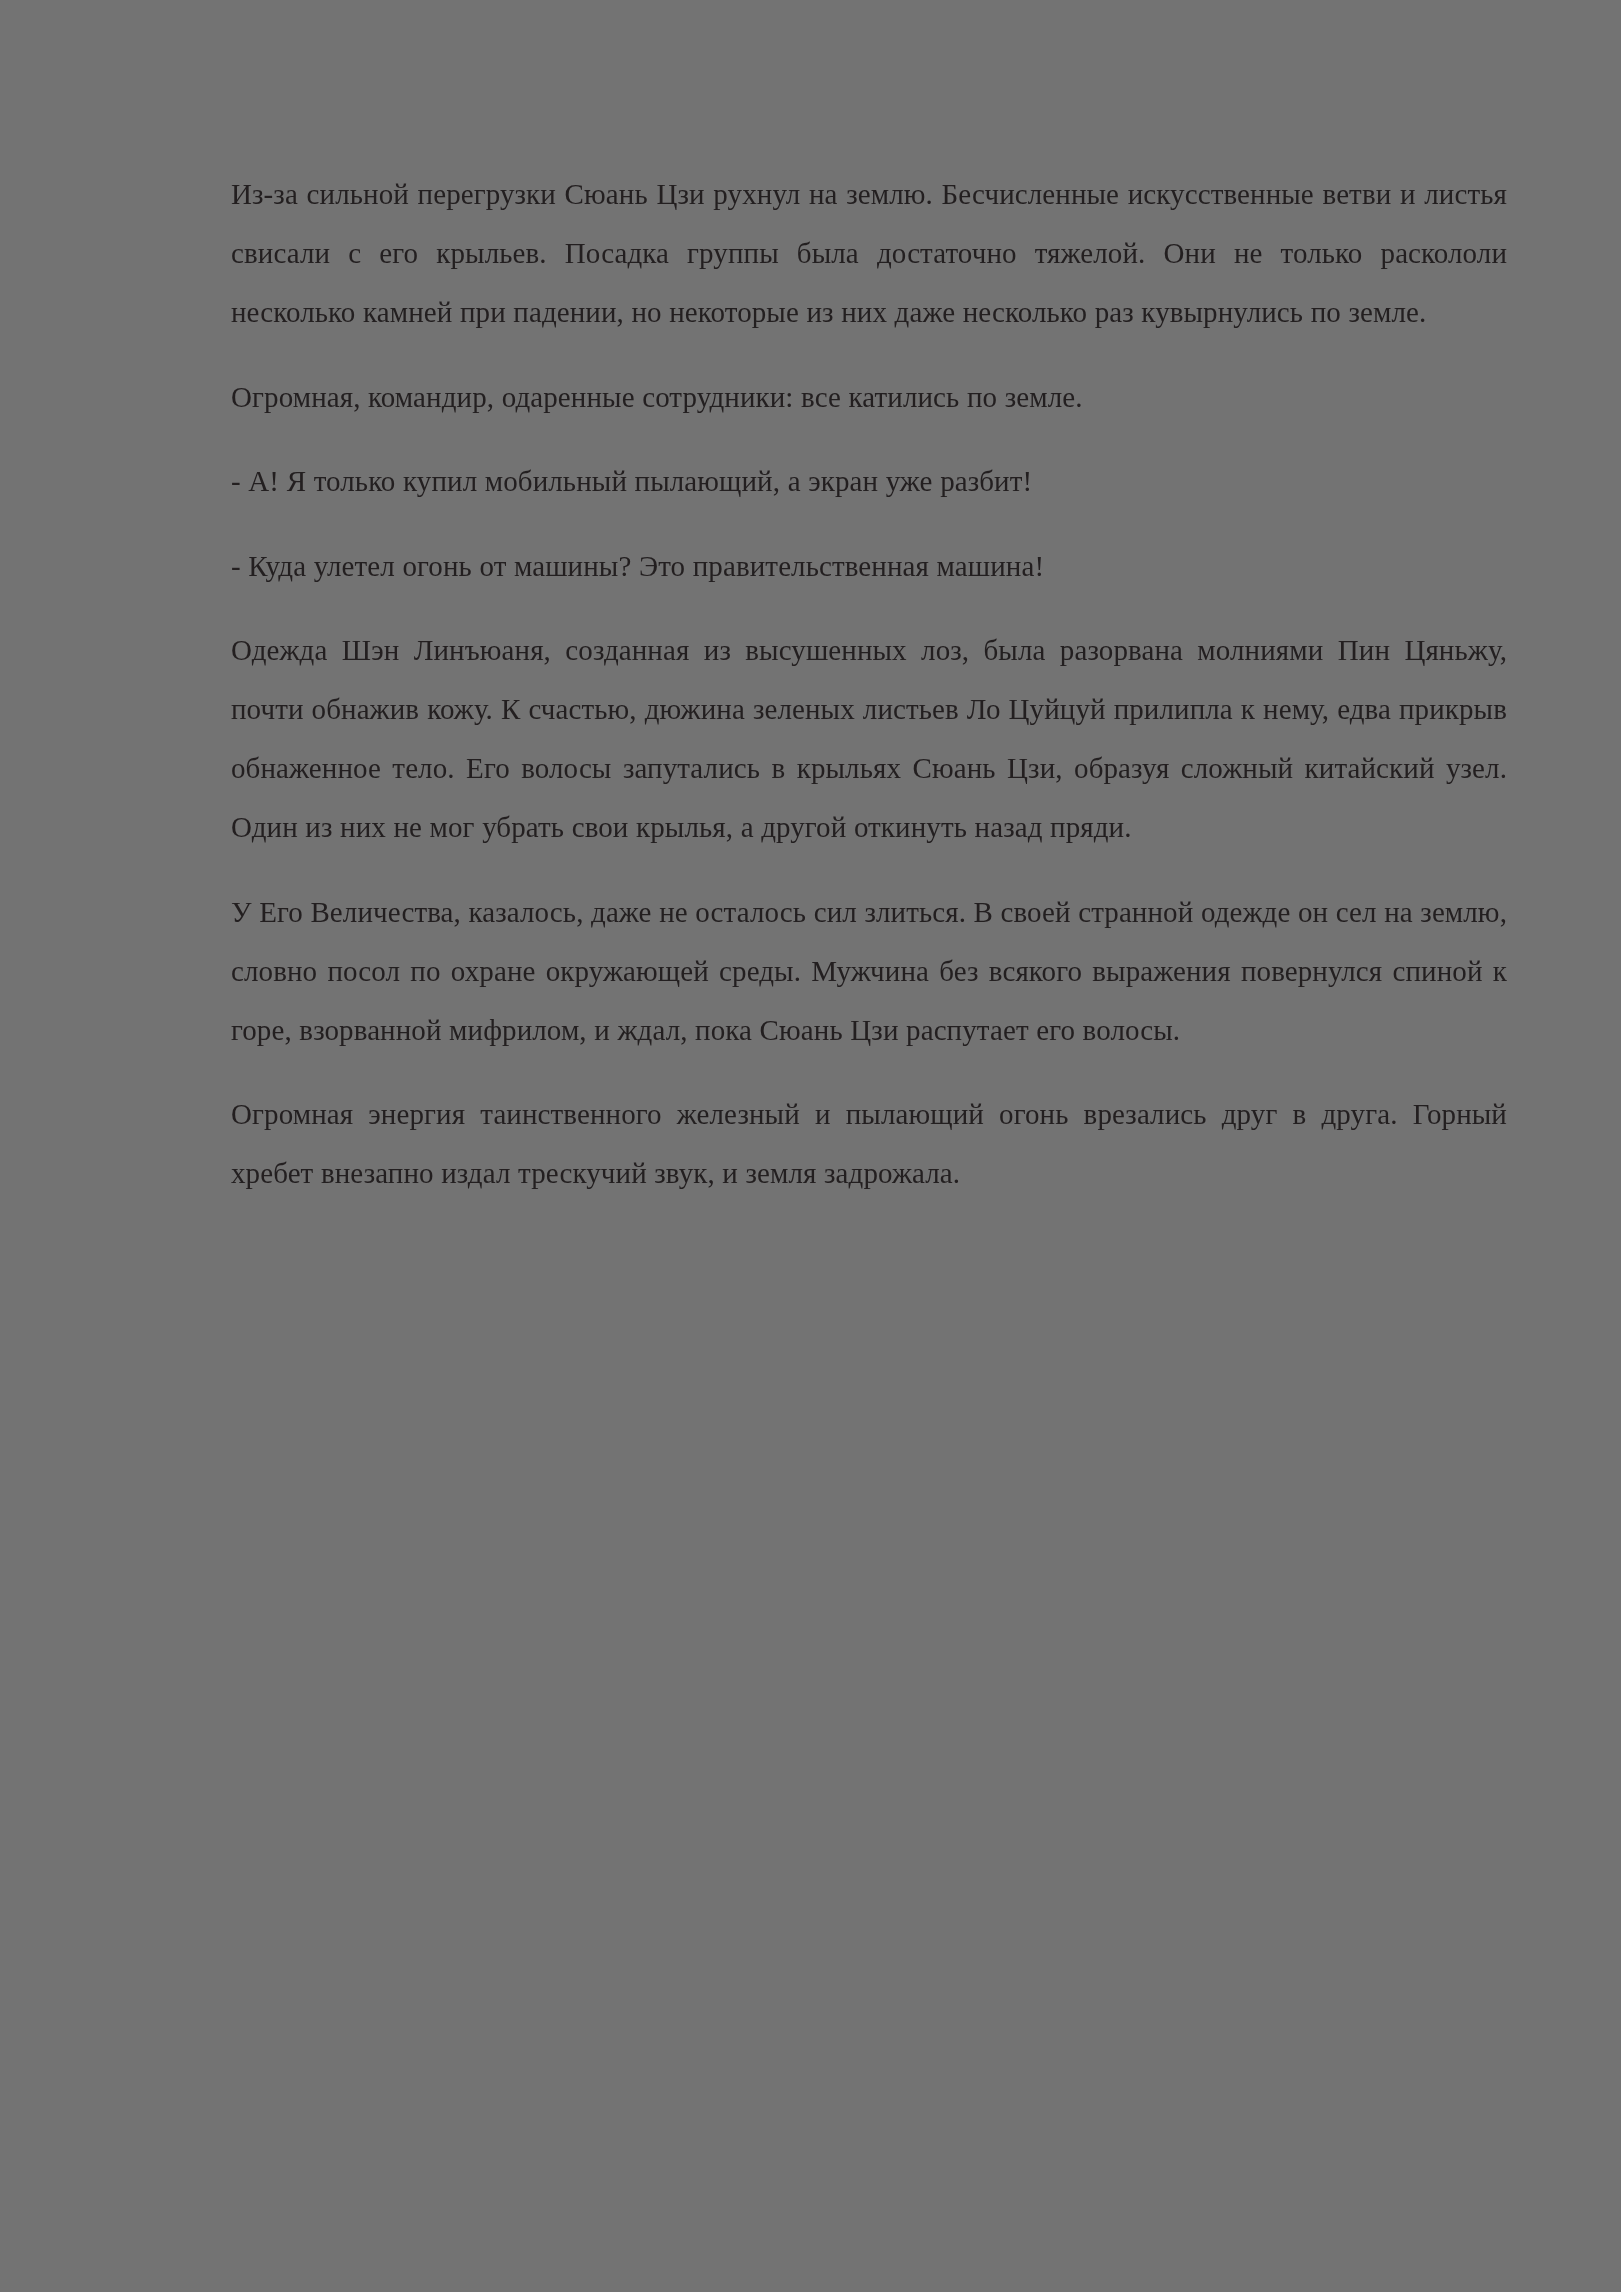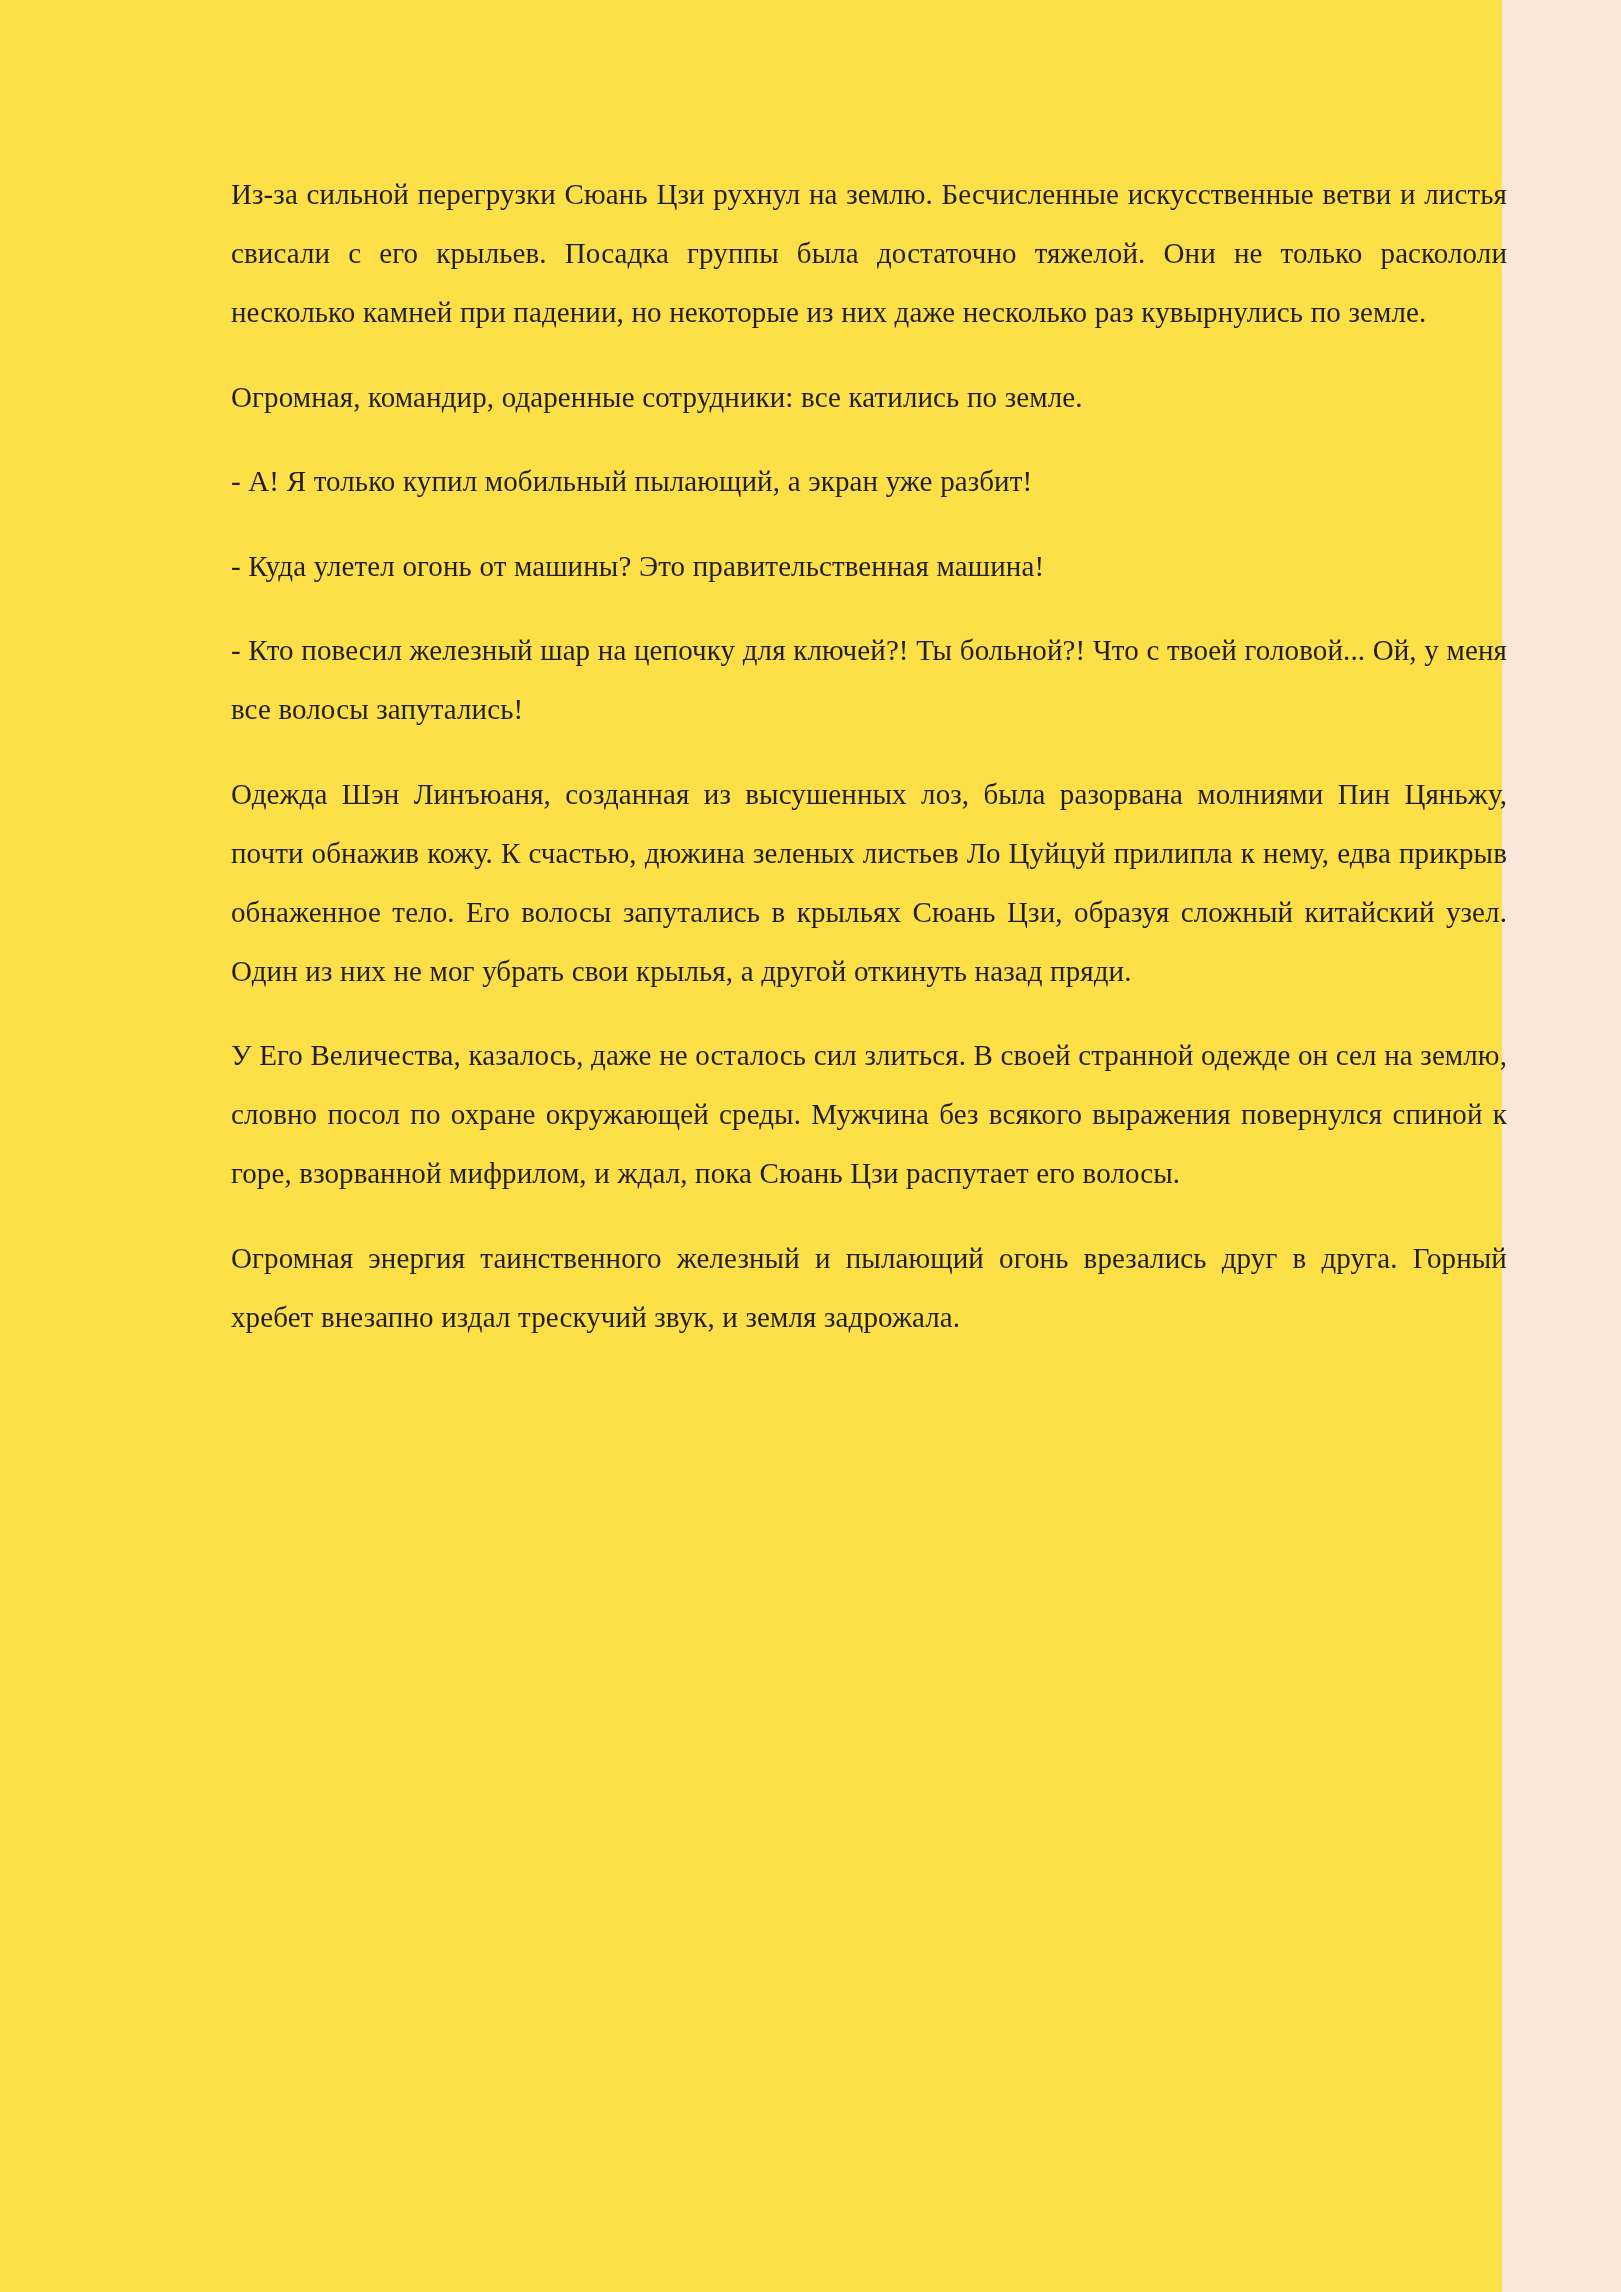--- a/index.html
+++ b/index.html
@@ -10,23 +10,23 @@
   body {
     width: 1621px;
     height: 2293px;
     background: #fae7da;
     font-family: "Liberation Serif", "DejaVu Serif", serif;
     overflow: hidden;
   }
 
   .page {
     position: relative;
-    width: 1502px;
+    width: 1621px;
     height: 2293px;
-    background: #fde047;
+    background: #737373;
     box-sizing: border-box;
   }
 
   .text-column {
     position: absolute;
     left: 231px;
     top: 165px;
     width: 1276px;
   }
 
@@ -49,19 +49,18 @@
 </style>
 </head>
 <body>
 
 <div class="page">
   <div class="text-column">
     <p class="para">Из-за сильной перегрузки Сюань Цзи рухнул на землю. Бесчисленные искусственные ветви и листья свисали с его крыльев. Посадка группы была достаточно тяжелой. Они не только раскололи несколько камней при падении, но некоторые из них даже несколько раз кувырнулись по земле.</p>
     <p class="para">Огромная, командир, одаренные сотрудники: все катились по земле.</p>
     <p class="para">- А! Я только купил мобильный пылающий, а экран уже разбит!</p>
     <p class="para">- Куда улетел огонь от машины? Это правительственная машина!</p>
-    <p class="para">- Кто повесил железный шар на цепочку для ключей?! Ты больной?! Что с твоей головой... Ой, у меня все волосы запутались!</p>
     <p class="para">Одежда Шэн Линъюаня, созданная из высушенных лоз, была разорвана молниями Пин Цяньжу, почти обнажив кожу. К счастью, дюжина зеленых листьев Ло Цуйцуй прилипла к нему, едва прикрыв обнаженное тело. Его волосы запутались в крыльях Сюань Цзи, образуя сложный китайский узел. Один из них не мог убрать свои крылья, а другой откинуть назад пряди.</p>
     <p class="para">У Его Величества, казалось, даже не осталось сил злиться. В своей странной одежде он сел на землю, словно посол по охране окружающей среды. Мужчина без всякого выражения повернулся спиной к горе, взорванной мифрилом, и ждал, пока Сюань Цзи распутает его волосы.</p>
     <p class="para">Огромная энергия таинственного железный и пылающий огонь врезались друг в друга. Горный хребет внезапно издал трескучий звук, и земля задрожала.</p>
   </div>
 </div>
 
 
 </body></html>

